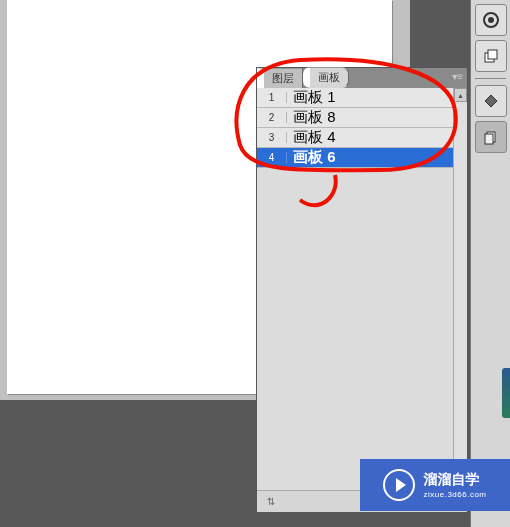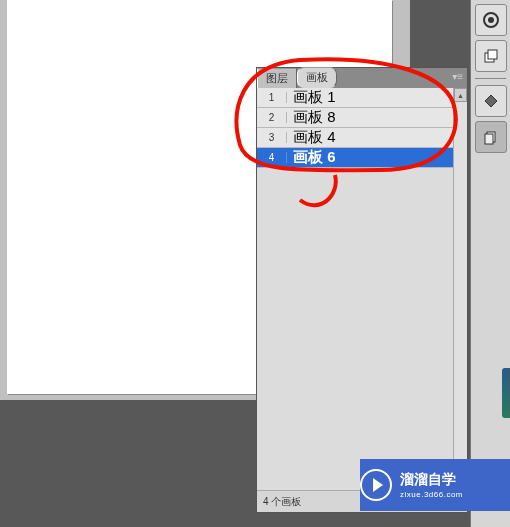--- a/index.html
+++ b/index.html
@@ -4,42 +4,42 @@
   <style>
     * { box-sizing: border-box; margin: 0; padding: 0; }
     body { width: 510px; height: 527px; background: #585858; font-family: "Microsoft YaHei","SimSun",sans-serif; font-size: 11px; position: relative; overflow: hidden; }
     .canvas-bg { position: absolute; left: 0; top: 0; width: 410px; height: 400px; background: #c0c0c0; }
     .canvas { position: absolute; left: 7px; top: 0; width: 385px; height: 394px; background: #fff; box-shadow: 1px 1px 0 #888; }
     .toolstrip { position: absolute; right: 0; top: 0; width: 40px; height: 527px; background: #d6d6d6; border-left: 1px solid #777; }
     .tool-btn { width: 32px; height: 32px; margin: 4px auto; background: #e0e0e0; border: 1px solid #888; border-radius: 3px; display: flex; align-items: center; justify-content: center; cursor: pointer; }
     .tool-sep { height: 1px; background: #888; margin: 6px 4px; }
     .panel { position: absolute; left: 256px; top: 67px; width: 212px; height: 446px; background: #d6d6d6; border: 1px solid #555; display: flex; flex-direction: column; }
     .tabbar { height: 20px; background: #8a8a8a; display: flex; align-items: flex-end; position: relative; }
-    .tab { padding: 2px 8px; font-size: 11px; color: #333; background: #c0c0c0; border-top: 1px solid #999; border-left: 1px solid #ffffff; border-right: 1px solid #666; cursor: pointer; }
+    .tab { padding: 2px 8px; font-size: 11px; color: #333; background: #c0c0c0; border-top: 1px solid #999; border-left: 7px solid #ffffff; border-right: 1px solid #666; cursor: pointer; }
     .tab.active { background: #d6d6d6; border-bottom: 1px solid #d6d6d6; border-radius: 7px; }
     .tab-menu { position: absolute; right: 4px; top: 3px; cursor: pointer; color: #ccc; font-size: 10px; }
     .list { flex: 1; background: #dcdcdc; overflow: hidden; position: relative; }
     .row { height: 20px; display: flex; align-items: center; border-bottom: 1px solid #b8b8b8; background: #e6e6e6; cursor: pointer; }
     .row.selected { background: #2b6dd6; color: #fff; }
     .row.selected .rname { font-weight: bold; }
     .rnum { width: 30px; text-align: center; border-right: 1px solid #b8b8b8; font-size: 10px; color: #333; }
     .row.selected .rnum { color: #fff; border-right-color: #5a8de0; }
     .rname { flex: 1; padding-left: 6px; font-size: 15px; }
     .ricon { width: 20px; display: flex; justify-content: center; }
     .page-ic { width: 9px; height: 11px; background: #fff; border: 1px solid #555; position: relative; }
     .row.selected .page-ic { border-color: #fff; background: transparent; }
     .page-ic::after { content: ""; position: absolute; top: -1px; right: -1px; width: 3px; height: 3px; background: #d6d6d6; border-bottom: 1px solid #555; border-left: 1px solid #555; }
     .row.selected .page-ic::after { background: #2b6dd6; border-color: #fff; }
     .vscroll { position: absolute; right: 0; top: 0; width: 14px; height: 100%; background: #e0e0e0; border-left: 1px solid #aaa; }
     .varrow { height: 14px; background: #d0d0d0; border: 1px solid #999; display: flex; align-items: center; justify-content: center; font-size: 7px; color: #555; }
     .vthumb { position: absolute; top: 14px; left: 1px; width: 12px; height: 80px; }
     .statusbar { height: 22px; background: #d6d6d6; border-top: 1px solid #aaa; display: flex; align-items: center; padding: 0 6px; gap: 8px; }
     .stat-txt { font-size: 10px; color: #333; flex: 1; }
     .stat-ic { width: 16px; height: 16px; display: flex; align-items: center; justify-content: center; cursor: pointer; color: #666; font-size: 10px; }
-    .watermark { position: absolute; right: 0; bottom: 16px; width: 150px; height: 52px; background: #3e66c9; display: flex; align-items: center; gap: 8px; color: #fff; }
+    .watermark { position: absolute; right: 0; bottom: 16px; width: 150px; height: 52px; background: #3e66c9; display: flex; align-items: center; justify-content: center; gap: 8px; color: #fff; }
     .wm-icon { width: 32px; height: 32px; border: 2px solid #fff; border-radius: 50%; display: flex; align-items: center; justify-content: center; }
     .wm-tri { width: 0; height: 0; border-left: 10px solid #fff; border-top: 7px solid transparent; border-bottom: 7px solid transparent; margin-left: 3px; }
     .wm-text { display: flex; flex-direction: column; }
     .wm-line1 { font-size: 14px; font-weight: bold; }
     .wm-line2 { font-size: 8px; letter-spacing: 0.5px; margin-top: 1px; }
     .side-accent { position: absolute; right: 0; top: 368px; width: 8px; height: 50px; background: linear-gradient(#2a5a8a,#2a7a5a); border-radius: 3px 0 0 3px; }
     svg.anno { position: absolute; left: 0; top: 0; }
   </style>
 </head>
 <body>
@@ -111,21 +111,20 @@
       <div class="ricon">
           <div class="page-ic"></div>
         </div>
     </div>
     <div class="vscroll">
       <div class="varrow">▲</div>
       <div class="vthumb"></div>
     </div>
   </div>
   <div class="statusbar">
-    <span class="stat-txt">4 个画板</span>
     <span class="stat-ic">⇅</span>
     <span class="stat-ic"></span>
   </div>
 </div>
 
 <svg class="anno" width="510" height="527">
   <path d="M 300 60 C 240 65 230 110 240 145 C 250 175 310 170 380 170 C 440 170 460 140 455 110 C 450 75 390 55 300 60 Z" fill="none" stroke="#e10" stroke-width="4"></path>
   <path d="M 300 200 C 320 215 340 195 335 175" fill="none" stroke="#e10" stroke-width="4"></path>
 </svg>
 

